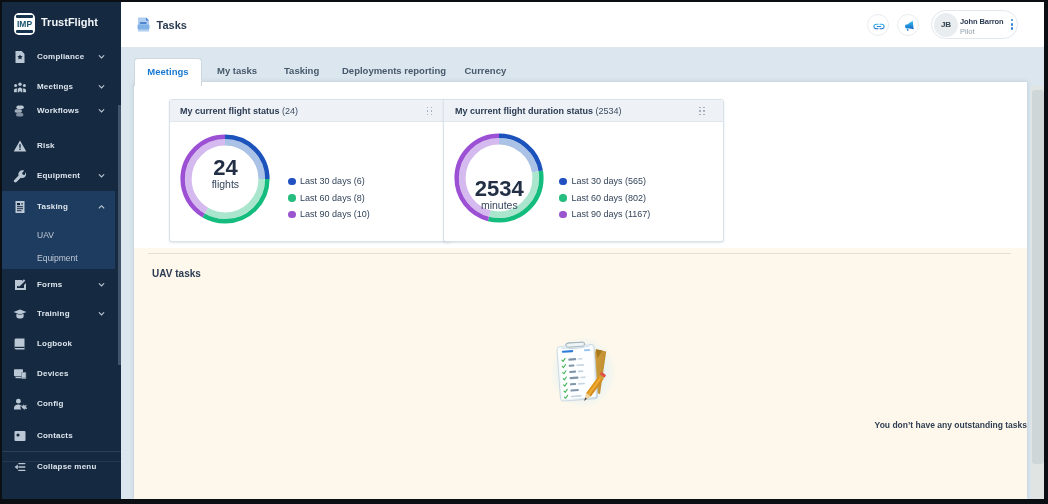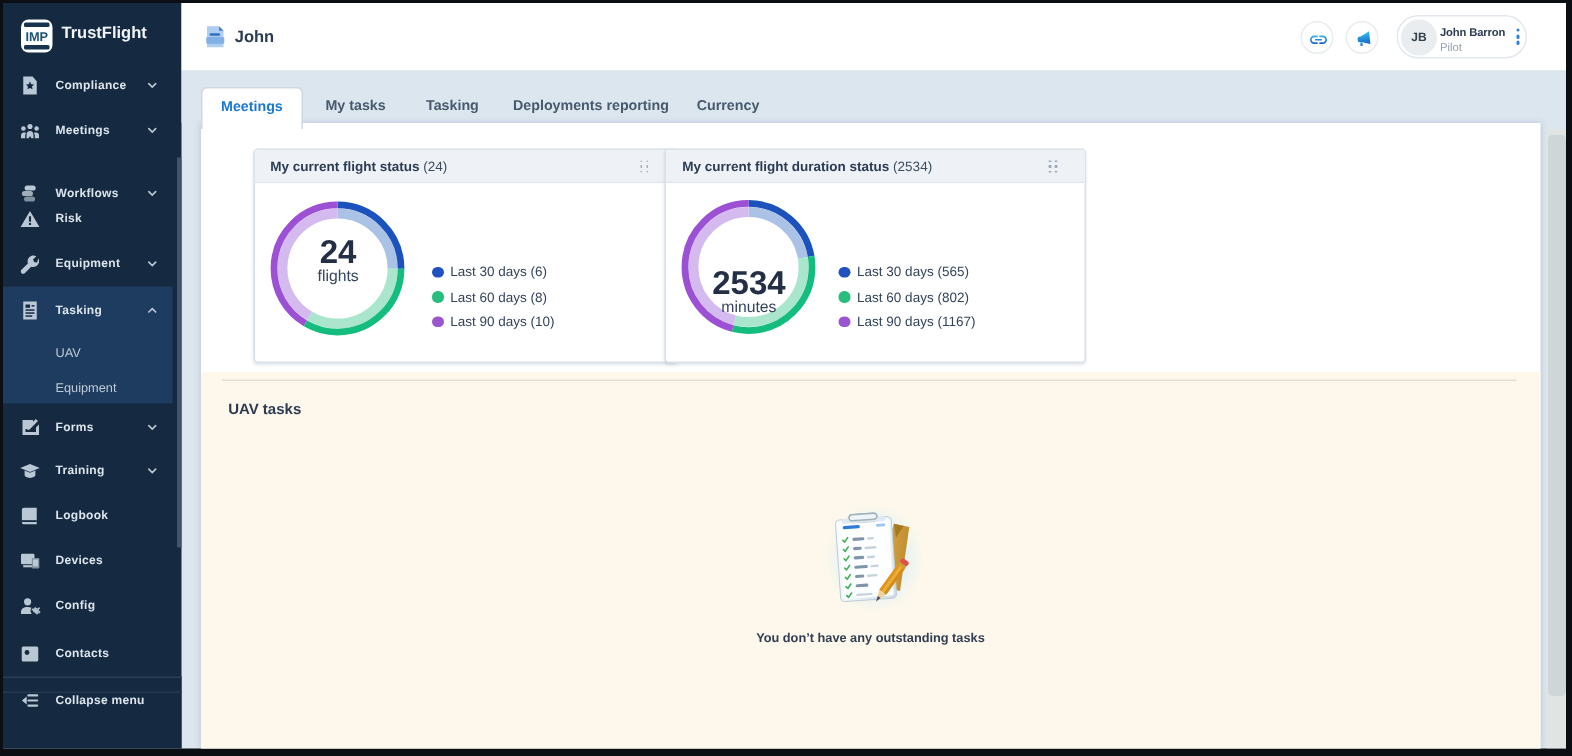--- a/index.html
+++ b/index.html
@@ -39,21 +39,21 @@
   
   #tabstrip { position:absolute; left:119px; top:45px; width:923px; height:35px; background:#dbe6ee; }
   #tab-active { position:absolute; left:12.6px; top:10.5px; width:68.7px; height:28px; background:#fff; border:1px solid #cdd8e0; border-bottom:none; border-radius:4px 4px 0 0; text-align:center; line-height:25px; font-size:9.5px; font-weight:bold; color:#1878d2; z-index:3; }
   .tab { position:absolute; top:10.5px; height:26px; line-height:26px; font-size:9.5px; font-weight:bold; color:#47596b; }
 
   
   #panel { position:absolute; left:131.6px; top:79.5px; width:893.4px; height:417.5px; background:#fff; box-shadow:0 0 4px rgba(120,140,160,0.35); }
   #cream { position:absolute; left:0; top:166.5px; width:893.4px; height:299px; background:#fdf8eb; }
   #cream-line { position:absolute; left:14.5px; top:5px; width:863px; border-top:1px solid #e3e0d2; }
   #uav-title { position:absolute; left:18.5px; top:19.5px; font-size:10px; font-weight:bold; color:#2b3b52; }
-  #empty-txt { position:absolute; left:0; top:172px; width:100%; text-align:center; font-size:8.5px; font-weight:bold; color:#2f3e52; }
+  #empty-txt { position:absolute; left:0; top:172px; width:100%; text-align:right; font-size:8.5px; font-weight:bold; color:#2f3e52; }
 
   
   .card { position:absolute; top:17.1px; height:143px; background:#fff; border:1px solid #d9e1e9; border-radius:3px; box-shadow:0 1px 2px rgba(140,155,170,0.25); }
   #card1 { left:35px; width:283.2px; }
   #card2 { left:309.8px; width:281.1px; }
   .card-hd { position:absolute; left:0; top:0; width:100%; height:22px; background:#eef2f7; border-bottom:1px solid #dfe6ec; border-radius:3px 3px 0 0; }
   .card-hd .t { position:absolute; left:10.5px; top:0; line-height:22px; font-size:9px; font-weight:bold; color:#2b3b52; }
   .card-hd .t span { font-weight:normal; color:#3c4c60; }
   .drag { position:absolute; right:17px; top:7px; width:7px; height:9px; }
   .drag i { position:absolute; width:1.6px; height:1.6px; background:#9aa6b4; border-radius:50%; }
@@ -98,21 +98,21 @@
           <circle cx="7" cy="4.3" r="1.7" fill="#c9d5e1"></circle>
           <path d="M1 12.2V10.4c0-1.2.8-2 1.9-2h.4c.4 0 .8.1 1.1.3l-.6 1.1v2.4z" fill="#c9d5e1"></path>
           <path d="M13 12.2V10.4c0-1.2-.8-2-1.9-2h-.4c-.4 0-.8.1-1.1.3l.6 1.1v2.4z" fill="#c9d5e1"></path>
           <path d="M4.7 12.2V9.9c0-1.4 1-2.5 2.3-2.5s2.3 1.1 2.3 2.5v2.3H7.9l-.9-1.6-.9 1.6z" fill="#c9d5e1"></path>
         </svg>
       <span class="sb-txt">Meetings</span>
         <svg class="sb-chev" viewBox="0 0 7 6">
           <path d="M1.2 1.7 L3.5 4 L5.8 1.7" stroke="#b9c6d3" stroke-width="1.1" fill="none" stroke-linecap="round"></path>
         </svg>
     </div>
-    <div class="sb-item" style="top:117px;">
+    <div class="sb-item" style="top:99px;">
       <svg class="sb-ico" viewBox="0 0 14 14">
           <rect x="3.4" y="1.6" width="7.4" height="3.4" rx="1.7" fill="#c9d5e1"></rect>
           <rect x="1.6" y="5.3" width="7.4" height="3.4" rx="1.7" fill="#aeb9c6"></rect>
           <rect x="3.0" y="9" width="7.4" height="3.4" rx="1.7" fill="#8b99a9"></rect>
         </svg>
       <span class="sb-txt">Workflows</span>
         <svg class="sb-chev" viewBox="0 0 7 6">
           <path d="M1.2 1.7 L3.5 4 L5.8 1.7" stroke="#b9c6d3" stroke-width="1.1" fill="none" stroke-linecap="round"></path>
         </svg>
     </div>
@@ -215,21 +215,21 @@
     <div id="sb-thumb"></div>
   </div>
 
   <div id="header">
     <svg class="abs" style="left:14px; top:13px;" width="17" height="17" viewBox="0 0 16 17">
       <path d="M2.5 2.5h8l3 3v11h-11z" fill="#aecdf0"></path>
       <path d="M10.5 2.5l3 3h-3z" fill="#3f7fd0"></path>
       <rect x="4.2" y="7.2" width="7" height="1.6" rx="0.8" fill="#2e6fc2"></rect>
       <rect x="2" y="9.6" width="12" height="4.6" rx="1" fill="#7fb0e6"></rect>
     </svg>
-    <div id="hd-title">John</div>
+    <div id="hd-title">Tasks</div>
 
     <div class="hd-circ" style="left:746px;"></div>
     <svg class="abs" style="left:750.5px; top:19.5px;" width="14" height="9" viewBox="0 0 24 16">
       <defs>
           <linearGradient id="lg1" x1="0" y1="0" x2="0" y2="1">
             <stop offset="0" stop-color="#35b5ec"></stop>
             <stop offset="1" stop-color="#1161c3"></stop>
           </linearGradient>
         </defs>
       <path d="M3.9 8c0-1.7 1.4-3.1 3.1-3.1h4V3H7C4.2 3 2 5.2 2 8s2.2 5 5 5h4v-1.9H7C5.3 11.1 3.9 9.7 3.9 8z M8 9h8V7H8V9z M17 3h-4v1.9h4c1.7 0 3.1 1.4 3.1 3.1s-1.4 3.1-3.1 3.1h-4V13h4c2.8 0 5-2.2 5-5s-2.2-5-5-5z" fill="url(#lg1)"></path>

